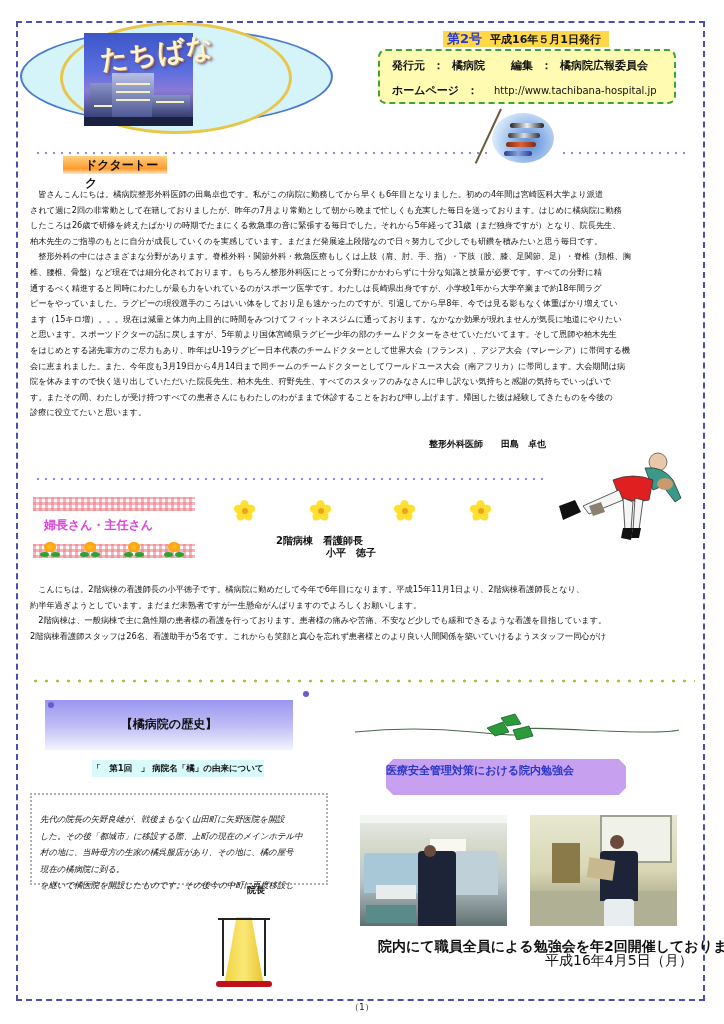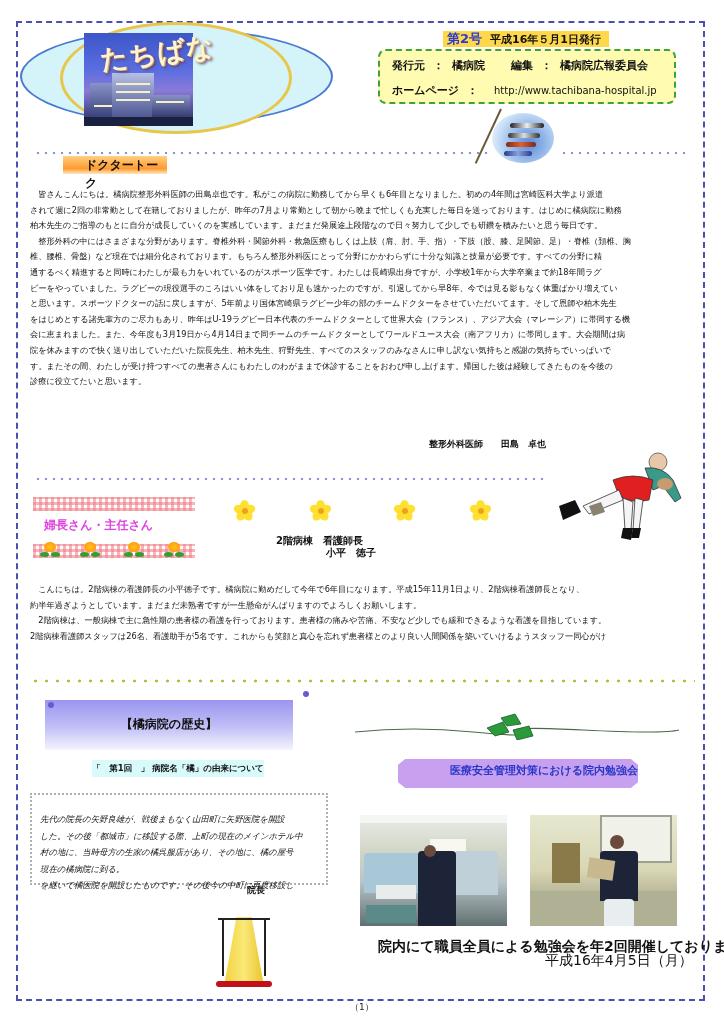--- a/index.html
+++ b/index.html
@@ -124,23 +124,23 @@
 
     .kimono { position: absolute; left: 216px; top: 915px; width: 56px; height: 75px; }
     .kimono .body { position: absolute; left: 9px; top: 2px; width: 38px; height: 64px; background: linear-gradient(90deg,#f2d440,#fae878,#e8c630); clip-path: polygon(30% 0,70% 0,100% 100%,0 100%); }
     .kimono .bar { position: absolute; left: 2px; top: 3px; width: 52px; height: 2px; background: #222; }
     .kimono .legL, .kimono .legR { position: absolute; top: 3px; width: 2px; height: 58px; background: #222; }
     .kimono .base { position: absolute; left: 0; top: 66px; width: 56px; height: 6px; background: #c0101a; border-radius: 3px; }
 
     
     .vine { position: absolute; left: 353px; top: 712px; width: 330px; height: 28px; }
     .study-banner {
-      position: absolute; left: 398px; top: 759px; width: 240px; height: 29px;
+      position: absolute; left: 386px; top: 759px; width: 240px; height: 36px;
       background: #c8a0f0; border-radius: 4px; clip-path: polygon(3% 0,97% 0,100% 20%,100% 80%,97% 100%,3% 100%,0 80%,0 20%);
-      color: #2a38c8; font-size: 11px; font-weight: bold; text-align: right; line-height: 24px; white-space: nowrap;
+      color: #2a38c8; font-size: 11px; font-weight: bold; text-align: left; line-height: 24px; white-space: nowrap;
     }
     .photo { position: absolute; overflow: hidden; }
     .photo1 { left: 360px; top: 815px; width: 147px; height: 111px; background: linear-gradient(180deg,#e8ecea 0%,#d4d8c8 30%,#b8c4c8 60%,#607070 100%); }
     .photo2 { left: 530px; top: 815px; width: 147px; height: 111px; background: linear-gradient(180deg,#e6e8d0 0%,#d8d6b4 50%,#8a8a70 100%); }
     .person { position: absolute; border-radius: 4px 4px 0 0; }
     .caption { position: absolute; font-size: 14px; font-weight: bold; white-space: nowrap; }
   </style>
 </head>
 <body>
 
@@ -185,25 +185,27 @@
 </div>
 
 <div class="sep-line" style="left:34px;top:151px;width:455px;"></div>
 <div class="sep-line" style="left:560px;top:151px;width:130px;"></div>
 
 <section>
   <div class="tag-orange">ドクタートーク</div>
   <div class="body-text" style="left:30px;top:176px;">
     <p>　皆さんこんにちは。橘病院整形外科医師の田島卓也です。私がこの病院に勤務してから早くも6年目となりました。初めの4年間は宮崎医科大学より派遣</p>
     <p>されて週に2回の非常勤として在籍しておりましたが、昨年の7月より常勤として朝から晩まで忙しくも充実した毎日を送っております。はじめに橘病院に勤務</p>
+    <p>したころは26歳で研修を終えたばかりの時期でたまにくる救急車の音に緊張する毎日でした。それから5年経って31歳（まだ独身ですが）となり、院長先生、</p>
     <p>柏木先生のご指導のもとに自分が成長していくのを実感しています。まだまだ発展途上段階なので日々努力して少しでも研鑽を積みたいと思う毎日です。</p>
     <p>　整形外科の中にはさまざまな分野があります。脊椎外科・関節外科・救急医療もしくは上肢（肩、肘、手、指）・下肢（股、膝、足関節、足）・脊椎（頚椎、胸</p>
     <p>椎、腰椎、骨盤）など現在では細分化されております。もちろん整形外科医にとって分野にかかわらずに十分な知識と技量が必要です。すべての分野に精</p>
     <p>通するべく精進すると同時にわたしが最も力をいれているのがスポーツ医学です。わたしは長崎県出身ですが、小学校1年から大学卒業まで約18年間ラグ</p>
     <p>ビーをやっていました。ラグビーの現役選手のころはいい体をしており足も速かったのですが、引退してから早8年、今では見る影もなく体重ばかり増えてい</p>
+    <p>ます（15キロ増）。。。現在は減量と体力向上目的に時間をみつけてフィットネスジムに通っております。なかなか効果が現れませんが気長に地道にやりたい</p>
     <p>と思います。スポーツドクターの話に戻しますが、5年前より国体宮崎県ラグビー少年の部のチームドクターをさせていただいてます。そして恩師や柏木先生</p>
     <p>をはじめとする諸先輩方のご尽力もあり、昨年はU-19ラグビー日本代表のチームドクターとして世界大会（フランス）、アジア大会（マレーシア）に帯同する機</p>
     <p>会に恵まれました。また、今年度も3月19日から4月14日まで同チームのチームドクターとしてワールドユース大会（南アフリカ）に帯同します。大会期間は病</p>
     <p>院を休みますので快く送り出していただいた院長先生、柏木先生、狩野先生、すべてのスタッフのみなさんに申し訳ない気持ちと感謝の気持ちでいっぱいで</p>
     <p>す。またその間、わたしが受け持つすべての患者さんにもわたしのわがままで休診することをおわび申し上げます。帰国した後は経験してきたものを今後の</p>
     <p>診療に役立てたいと思います。</p>
   </div>
   <div class="signature" style="left:400px;top:438px;">整形外科医師　　田島　卓也</div>
 </section>
 

